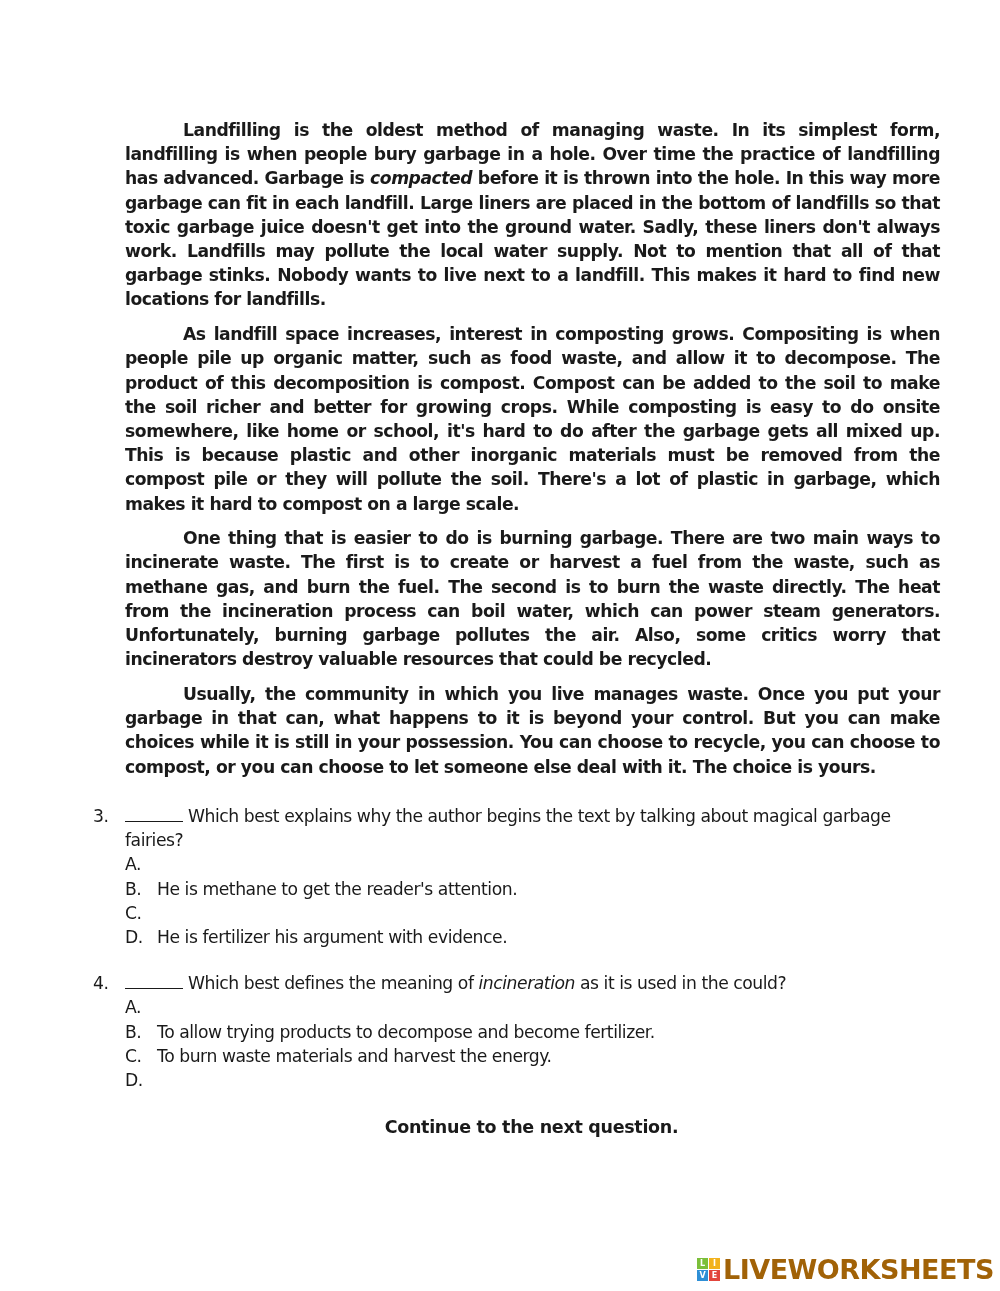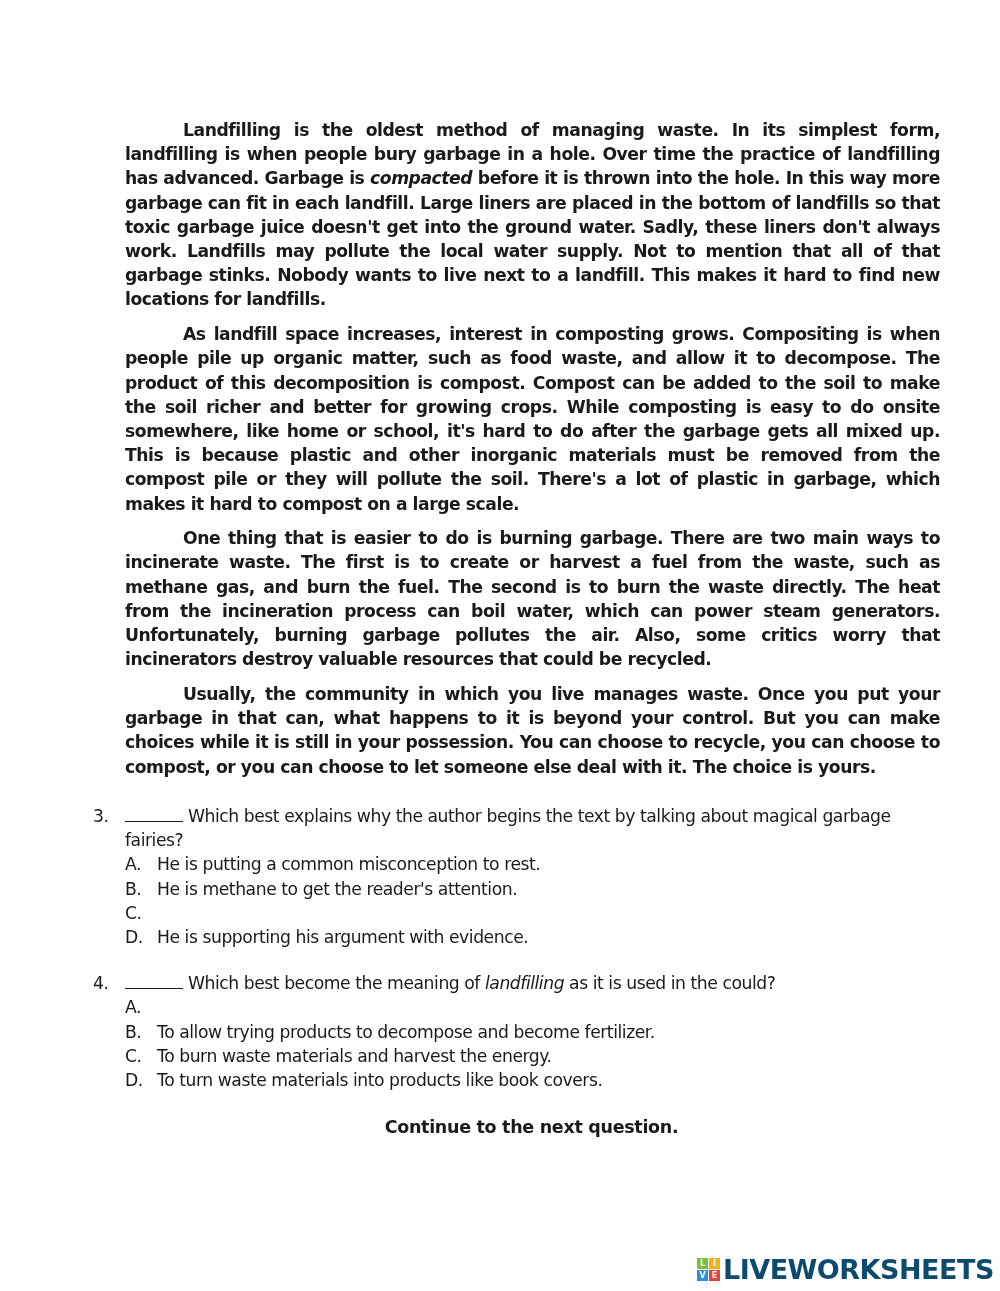--- a/index.html
+++ b/index.html
@@ -21,77 +21,75 @@
   .options { margin-left: 32px; }
   .option { display: flex; cursor: pointer; }
   .opt-letter { width: 32px; flex: none; }
   .continue {
     position: absolute; left: 0; width: 1063px; top: 1117px; text-align: center;
     font-weight: bold; font-size: 17.5px; letter-spacing: -0.3px;
   }
   .logo { position: absolute; left: 697px; top: 1256px; display: flex; align-items: center; }
   .logo-grid { display: grid; grid-template-columns: 11px 11px; grid-template-rows: 11px 11px; gap: 1px; margin-right: 3px; }
   .logo-cell { font-family: "DejaVu Sans", sans-serif; font-weight: bold; font-size: 8px; color: #fff; display: flex; align-items: center; justify-content: center; }
-  .logo-text { font-family: "DejaVu Sans", sans-serif; font-weight: bold; font-size: 27px; color: #0c4a6e; letter-spacing: -0.5px; line-height: 1; }
+  .logo-text { font-family: "DejaVu Sans", sans-serif; font-weight: bold; font-size: 27px; color: #a16207; letter-spacing: -0.5px; line-height: 1; }
 </style>
 </head>
 <body>
 
 <div class="passage">
   <p><span>Landfilling is the oldest method of managing waste. In its simplest form, landfilling is when people bury garbage in a hole. Over time the practice of landfilling has advanced. Garbage is </span><em>compacted</em><span> before it is thrown into the hole. In this way more garbage can fit in each landfill. Large liners are placed in the bottom of landfills so that toxic garbage juice doesn't get into the ground water. Sadly, these liners don't always work. Landfills may pollute the local water supply. Not to mention that all of that garbage stinks. Nobody wants to live next to a landfill. This makes it hard to find new locations for landfills.</span></p>
   <p>As landfill space increases, interest in composting grows. Compositing is when people pile up organic matter, such as food waste, and allow it to decompose. The product of this decomposition is compost. Compost can be added to the soil to make the soil richer and better for growing crops. While composting is easy to do onsite somewhere, like home or school, it's hard to do after the garbage gets all mixed up. This is because plastic and other inorganic materials must be removed from the compost pile or they will pollute the soil. There's a lot of plastic in garbage, which makes it hard to compost on a large scale.</p>
   <p>One thing that is easier to do is burning garbage. There are two main ways to incinerate waste. The first is to create or harvest a fuel from the waste, such as methane gas, and burn the fuel. The second is to burn the waste directly. The heat from the incineration process can boil water, which can power steam generators. Unfortunately, burning garbage pollutes the air. Also, some critics worry that incinerators destroy valuable resources that could be recycled.</p>
   <p>Usually, the community in which you live manages waste. Once you put your garbage in that can, what happens to it is beyond your control. But you can make choices while it is still in your possession. You can choose to recycle, you can choose to compost, or you can choose to let someone else deal with it. The choice is yours.</p>
 </div>
 
 <div class="questions">
   <div class="question">
     <div class="q-head">
       <span class="q-num">3.</span>
       <span class="q-text"><span class="blank"></span><span>Which best explains why the author begins the text by talking about magical garbage fairies?</span></span>
     </div>
     <div class="options">
       <div class="option">
           <span class="opt-letter">A.</span>
-          <span>He is putting a common misconception to rest.</span>
         </div>
       <div class="option">
           <span class="opt-letter">B.</span>
           <span>He is methane to get the reader's attention.</span>
         </div>
       <div class="option">
           <span class="opt-letter">C.</span>
         </div>
       <div class="option">
           <span class="opt-letter">D.</span>
-          <span>He is supporting his argument with evidence.</span>
+          <span>He is fertilizer his argument with evidence.</span>
         </div>
     </div>
   </div>
 
   <div class="question">
     <div class="q-head">
       <span class="q-num">4.</span>
-      <span class="q-text"><span class="blank"></span><span>Which best become the meaning of </span><em>landfilling</em><span> as it is used in the could?</span></span>
+      <span class="q-text"><span class="blank"></span><span>Which best defines the meaning of </span><em>incineration</em><span> as it is used in the could?</span></span>
     </div>
     <div class="options">
       <div class="option">
           <span class="opt-letter">A.</span>
         </div>
       <div class="option">
           <span class="opt-letter">B.</span>
           <span>To allow trying products to decompose and become fertilizer.</span>
         </div>
       <div class="option">
           <span class="opt-letter">C.</span>
           <span>To burn waste materials and harvest the energy.</span>
         </div>
       <div class="option">
           <span class="opt-letter">D.</span>
-          <span>To turn waste materials into products like book covers.</span>
         </div>
     </div>
   </div>
 </div>
 
 <div class="continue">Continue to the next question.</div>
 
 <div class="logo">
   <div class="logo-grid">
     <span class="logo-cell" style="background:#7bbf3a">L</span>

